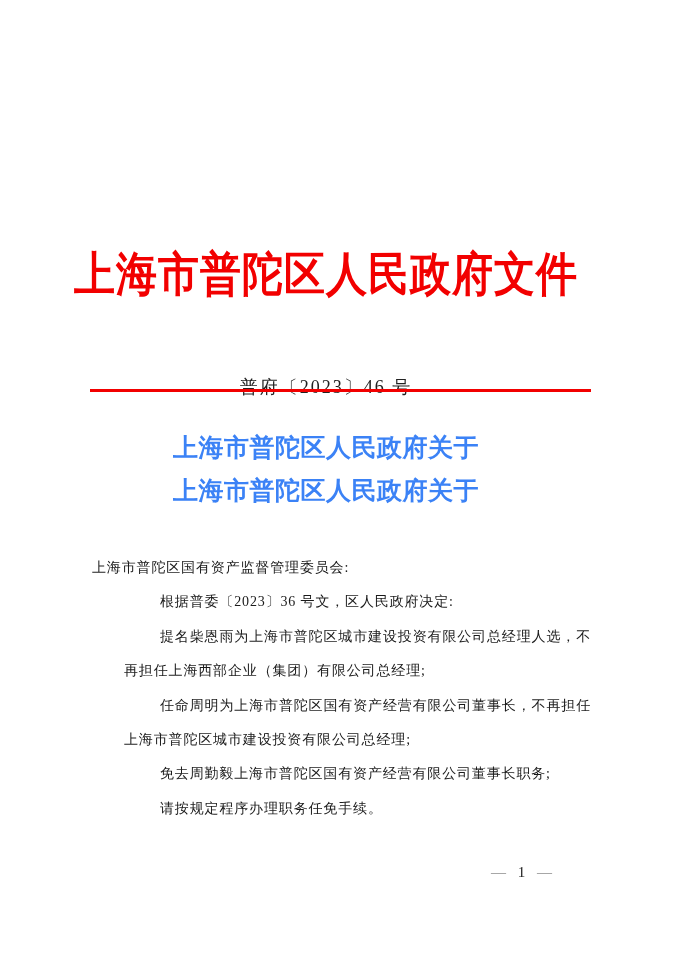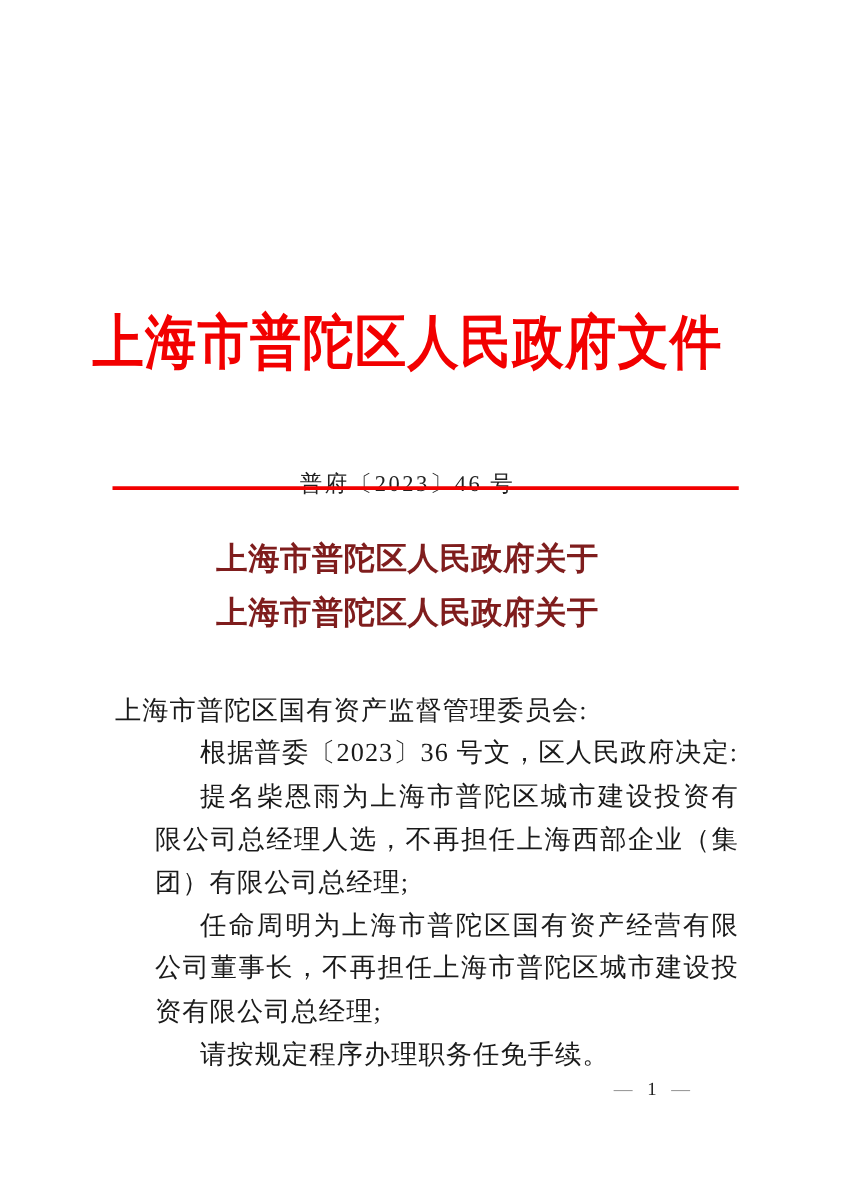--- a/index.html
+++ b/index.html
@@ -53,30 +53,30 @@
   }
   .doc-title {
     position: absolute;
     top: 426px;
     left: 0;
     width: 100%;
     text-align: center;
     font-size: 25px;
     font-weight: bold;
     line-height: 43px;
-    color: #7f1d1d;
+    color: #3b82f6;
     letter-spacing: 0.5px;
   }
   .doc-title .title-line { display: block; }
   .body-text {
     position: absolute;
     top: 551px;
     left: 92px;
     width: 499px;
-    font-size: 21px;
+    font-size: 14px;
     line-height: 34.4px;
     letter-spacing: 0.85px;
     text-align: justify;
     color: #1a1a1a;
   }
   .body-text p { margin: 0; }
   .body-text p.indent { text-indent: 36px; margin-left: 32px; }
   .page-footer {
     position: absolute;
     top: 862px;
@@ -103,20 +103,21 @@
   <h2 class="doc-title">
     <span class="title-line">上海市普陀区人民政府关于</span>
     <span class="title-line">上海市普陀区人民政府关于</span>
   </h2>
 
   <div class="body-text">
     <p class="salutation">上海市普陀区国有资产监督管理委员会:</p>
     <p class="indent">根据普委〔2023〕36 号文，区人民政府决定:</p>
     <p class="indent">提名柴恩雨为上海市普陀区城市建设投资有限公司总经理人选，不再担任上海西部企业（集团）有限公司总经理;</p>
     <p class="indent">任命周明为上海市普陀区国有资产经营有限公司董事长，不再担任上海市普陀区城市建设投资有限公司总经理;</p>
+    <p class="indent">免去周勤毅上海市普陀区国有资产经营有限公司董事长职务;</p>
     <p class="indent">请按规定程序办理职务任免手续。</p>
   </div>
 
   <div class="page-footer">
     <span class="dash">—</span>
     <span class="page-num">1</span>
     <span class="dash">—</span>
   </div>
 
 </div>

